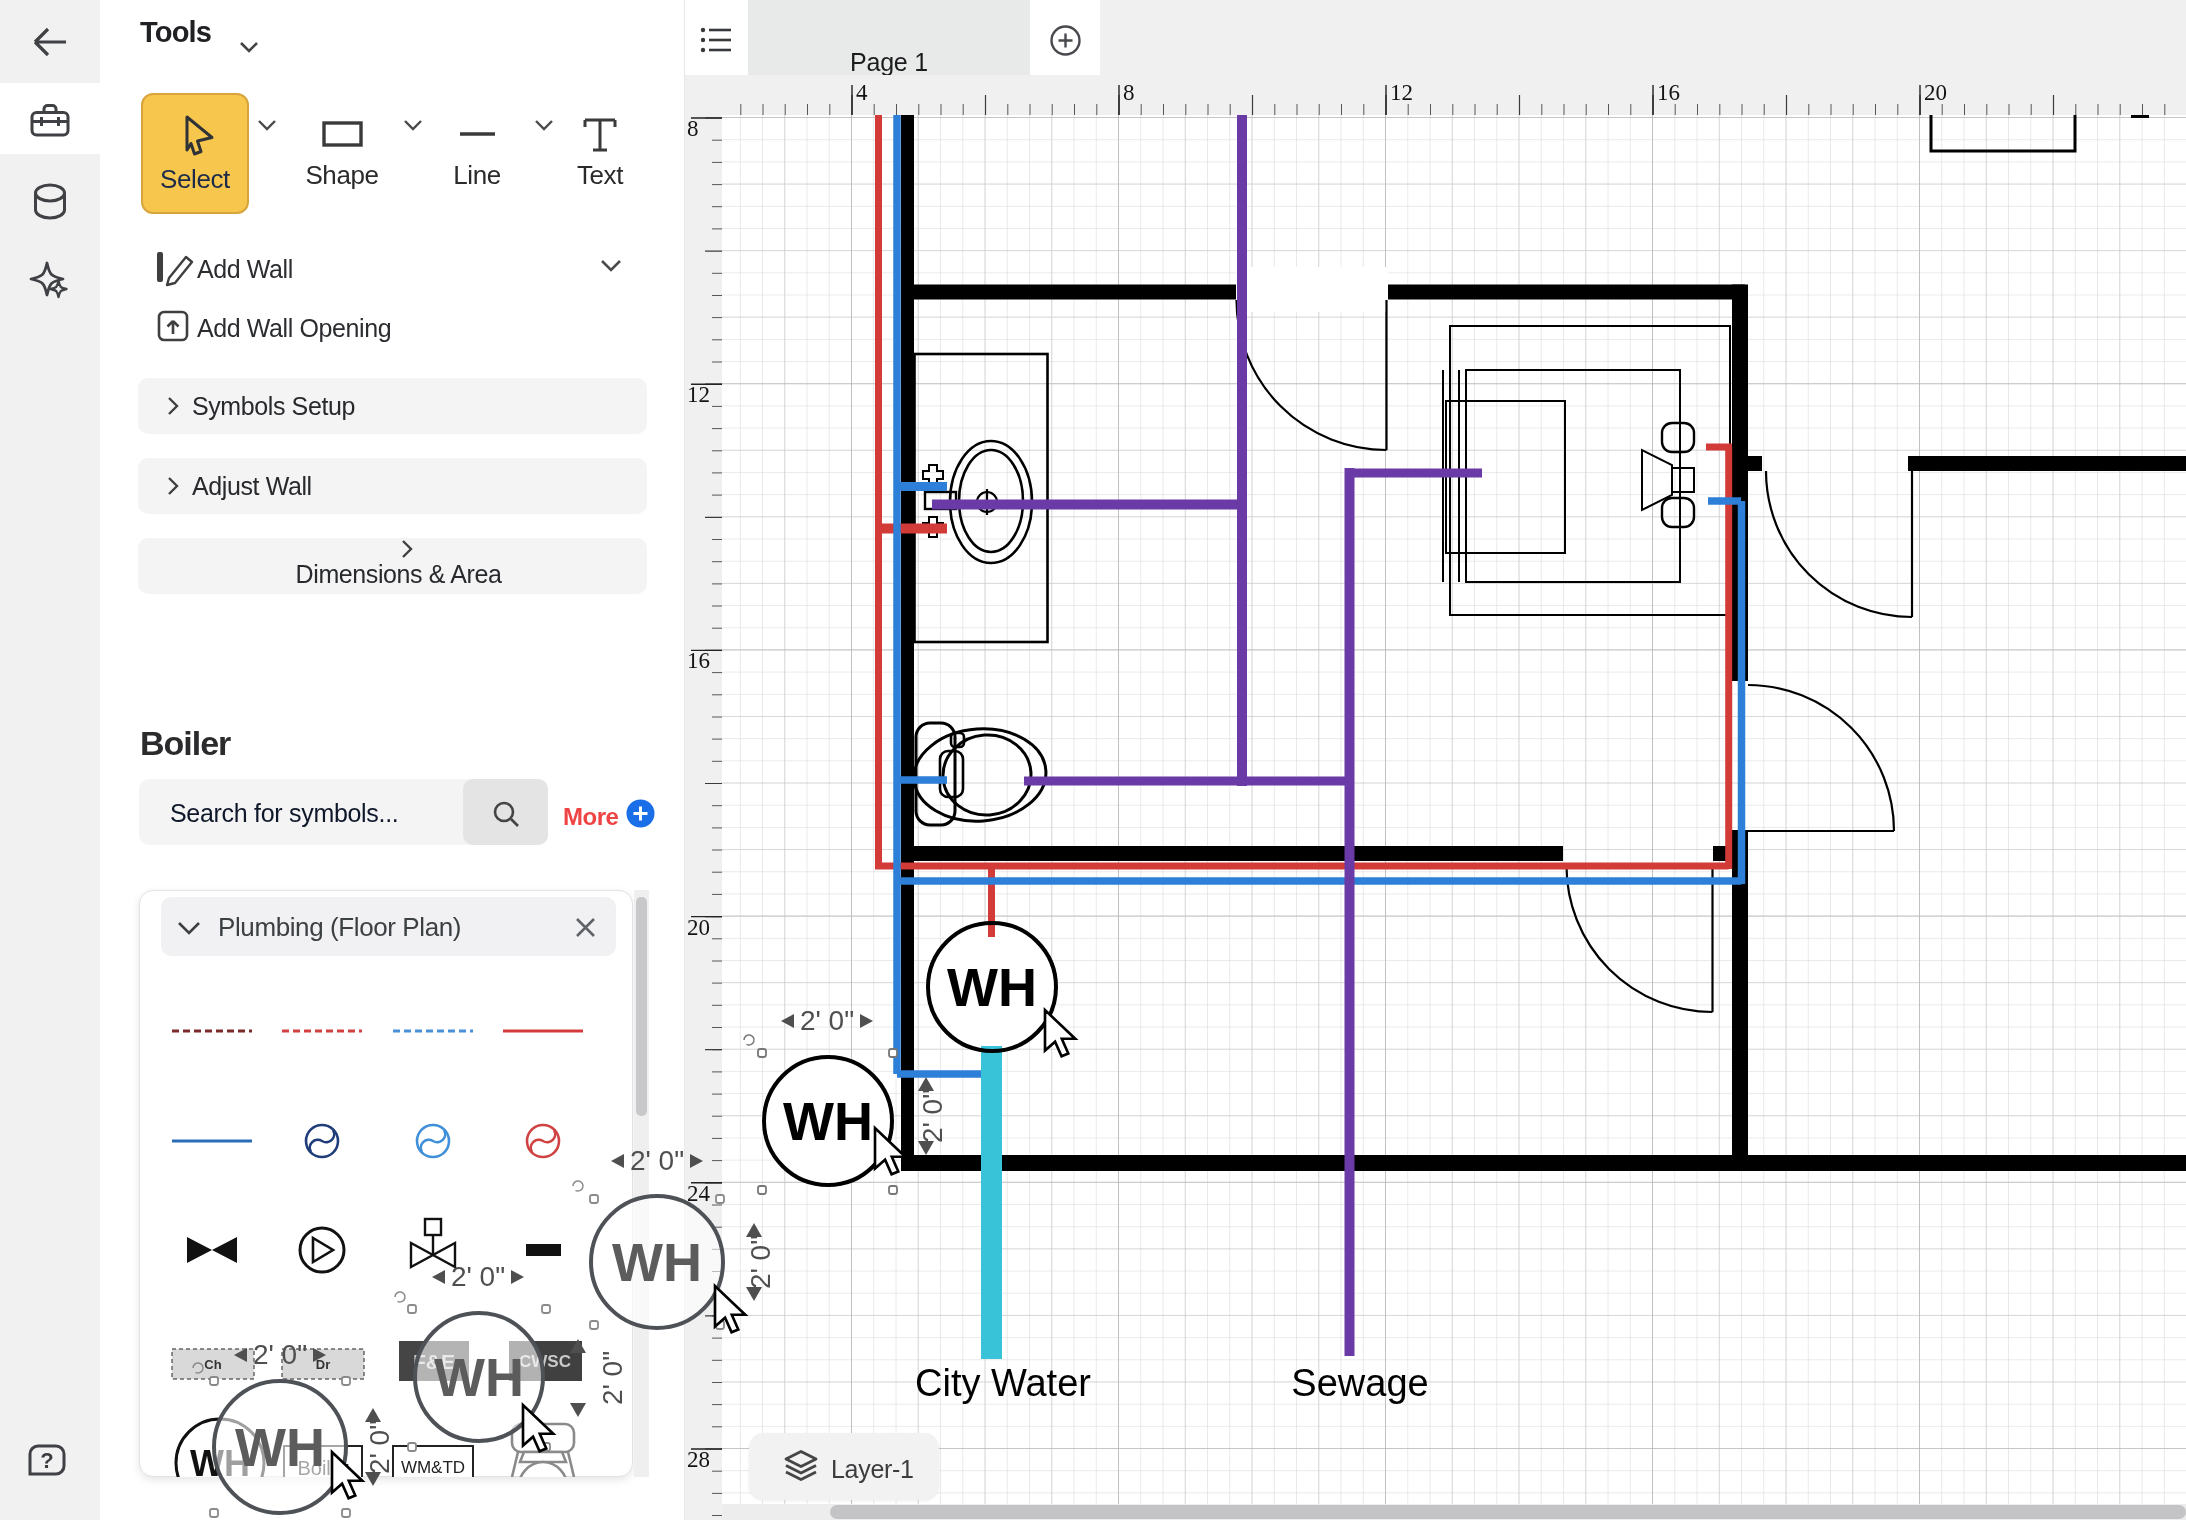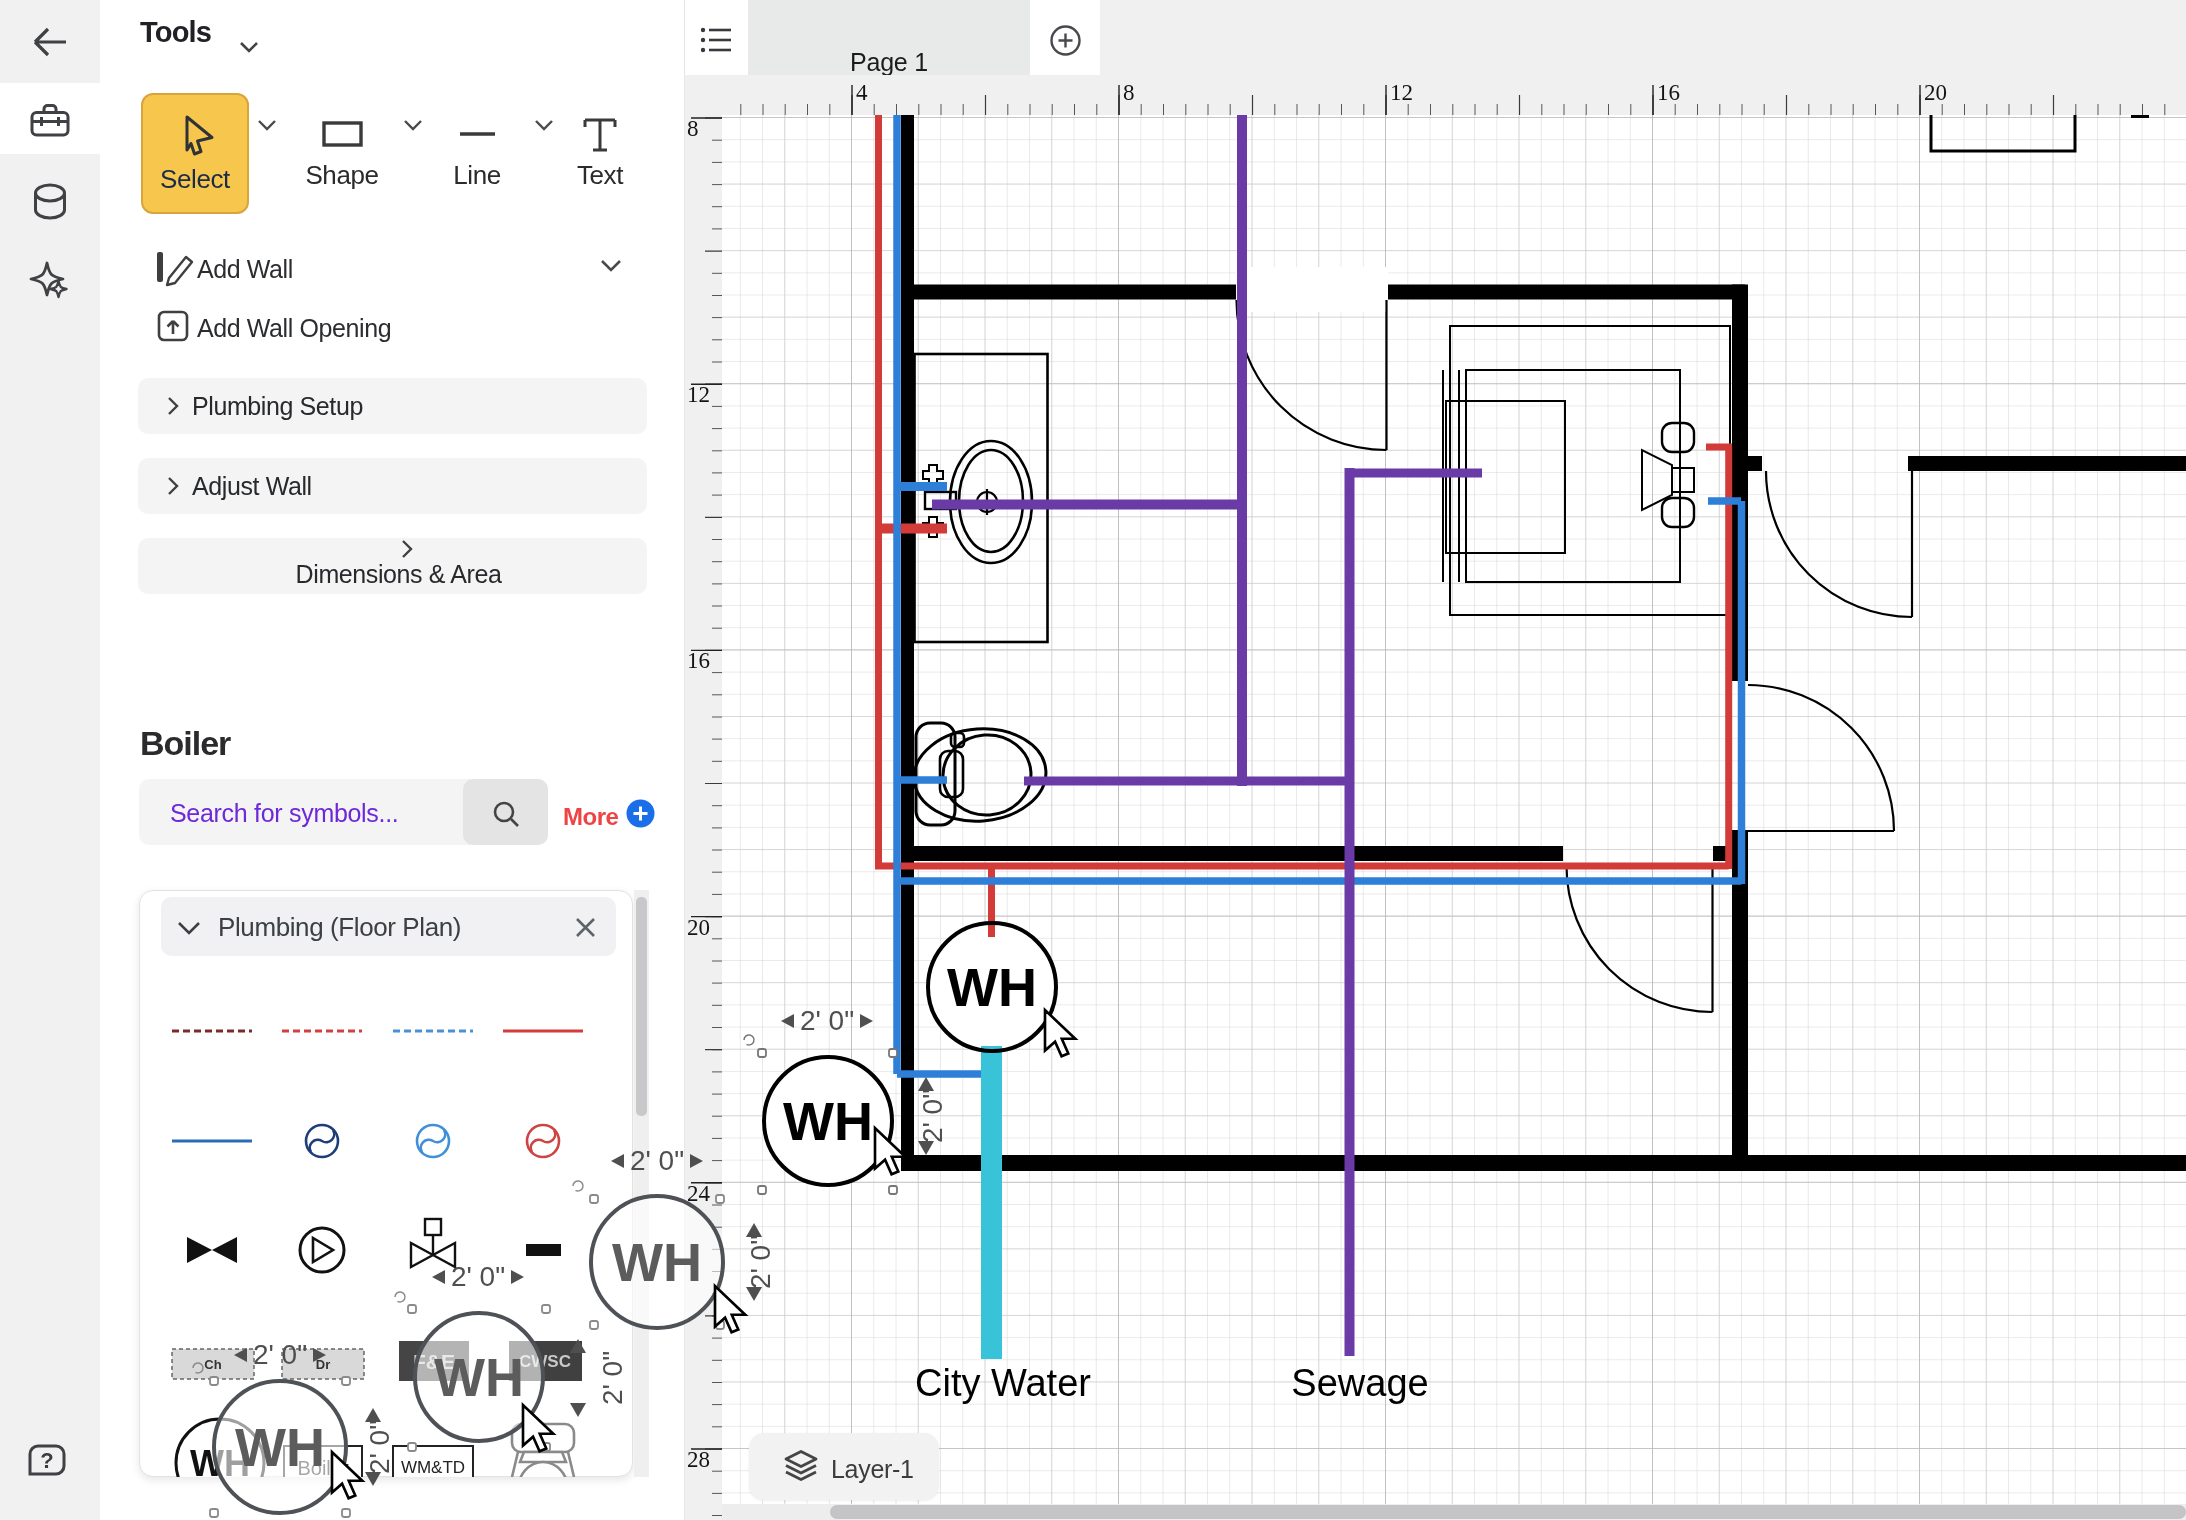--- a/index.html
+++ b/index.html
@@ -74,40 +74,40 @@
 <svg class="abs" style="left:157px;top:310px" width="34" height="34" fill="none">
   <rect x="2" y="2" width="28" height="28" rx="5" stroke="#3f3f3f" stroke-width="2.6"></rect>
   <path d="M16 24 v-13 M16 11 l-5.5 5.5 M16 11 l5.5 5.5" stroke="#3f3f3f" stroke-width="2.6"></path>
 </svg>
 <div class="abs lbl" style="left:197px;top:314px;">Add Wall Opening</div>
 
 <div class="secrow" style="top:378px;">
       <svg width="14" height="22">
         <path d="M3 3 l8 8 -8 8" fill="none" stroke="#3f3f3f" stroke-width="2.4"></path>
       </svg>
-      <span>Plumbing Setup</span>
+      <span>Symbols Setup</span>
     </div>
 <div class="secrow" style="top:458px;">
       <svg width="14" height="22">
         <path d="M3 3 l8 8 -8 8" fill="none" stroke="#3f3f3f" stroke-width="2.4"></path>
       </svg>
       <span>Adjust Wall</span>
     </div>
 <div class="secrow" style="top:538px;flex-direction:column;">
       <svg width="14" height="22">
         <path d="M3 3 l8 8 -8 8" fill="none" stroke="#3f3f3f" stroke-width="2.4"></path>
       </svg>
       <span>Dimensions &amp; Area</span>
     </div>
 
 <div class="abs" style="left:140px;top:724px;font-size:34px;font-weight:600;color:#2b2b2d;letter-spacing:-1px;">Boiler</div>
 
 <div class="abs" style="left:139px;top:779px;width:409px;height:66px;background:#f4f4f5;border-radius:10px;"></div>
 <div class="abs" style="left:463px;top:779px;width:85px;height:66px;background:#e4e4e5;border-radius:10px;"></div>
-<div class="abs" style="left:170px;top:799px;font-size:25px;color:#6d28d9;letter-spacing:-0.3px;text-align:center;">Search for symbols...</div>
+<div class="abs" style="left:170px;top:799px;font-size:25px;color:#0f172a;letter-spacing:-0.3px;text-align:center;">Search for symbols...</div>
 <svg class="abs" style="left:491px;top:799px" width="32" height="32" fill="none">
       <circle cx="13" cy="13" r="9" stroke="#444" stroke-width="2.6"></circle>
       <path d="M20 20 l7 7" stroke="#444" stroke-width="2.6"></path>
     </svg>
 <div class="abs" style="left:563px;top:803px;font-size:24px;color:#ef4444;font-weight:600;letter-spacing:-0.5px;">More</div>
 <svg class="abs" style="left:626px;top:799px" width="29" height="29">
       <circle cx="14.5" cy="14.5" r="14" fill="#1a6fe8"></circle>
       <path d="M14.5 7.5 v14 M7.5 14.5 h14" stroke="#fff" stroke-width="3"></path>
     </svg>
 

